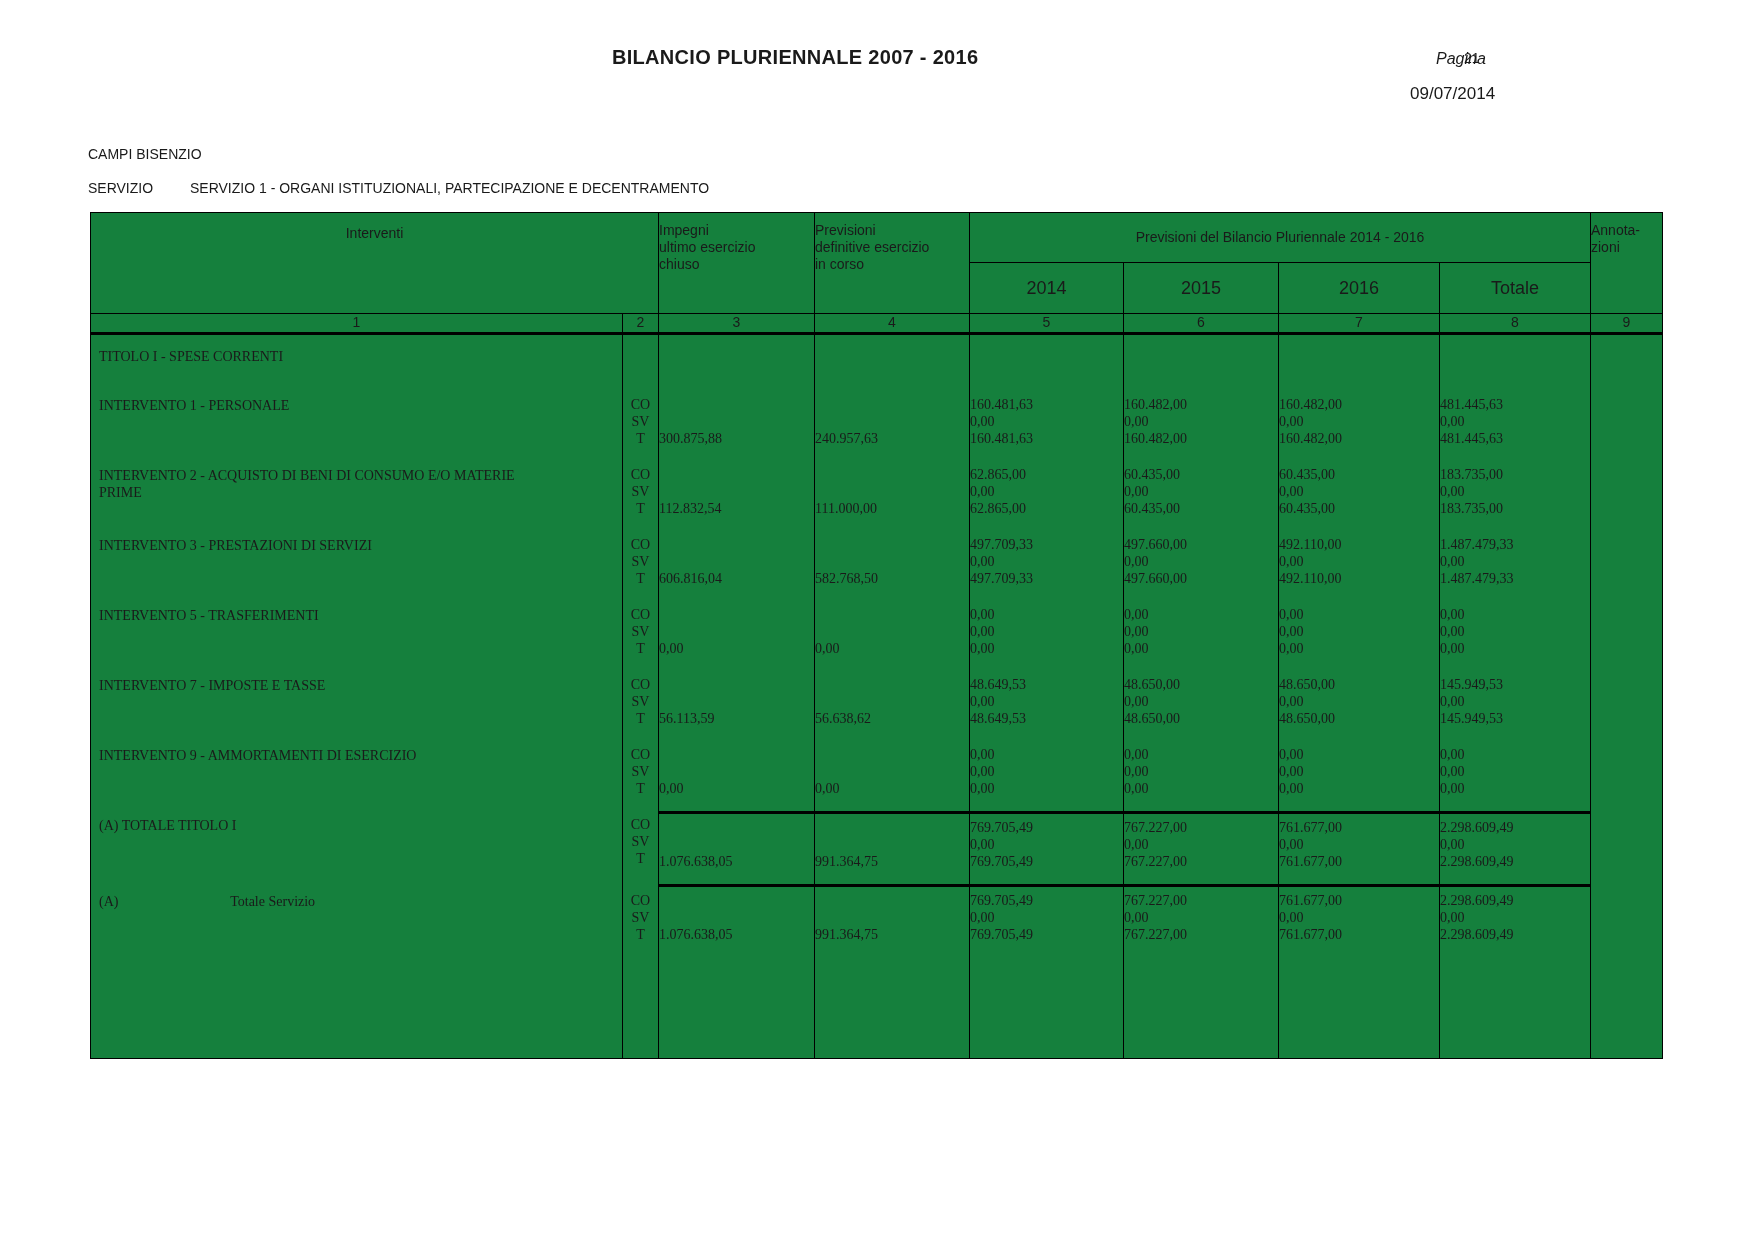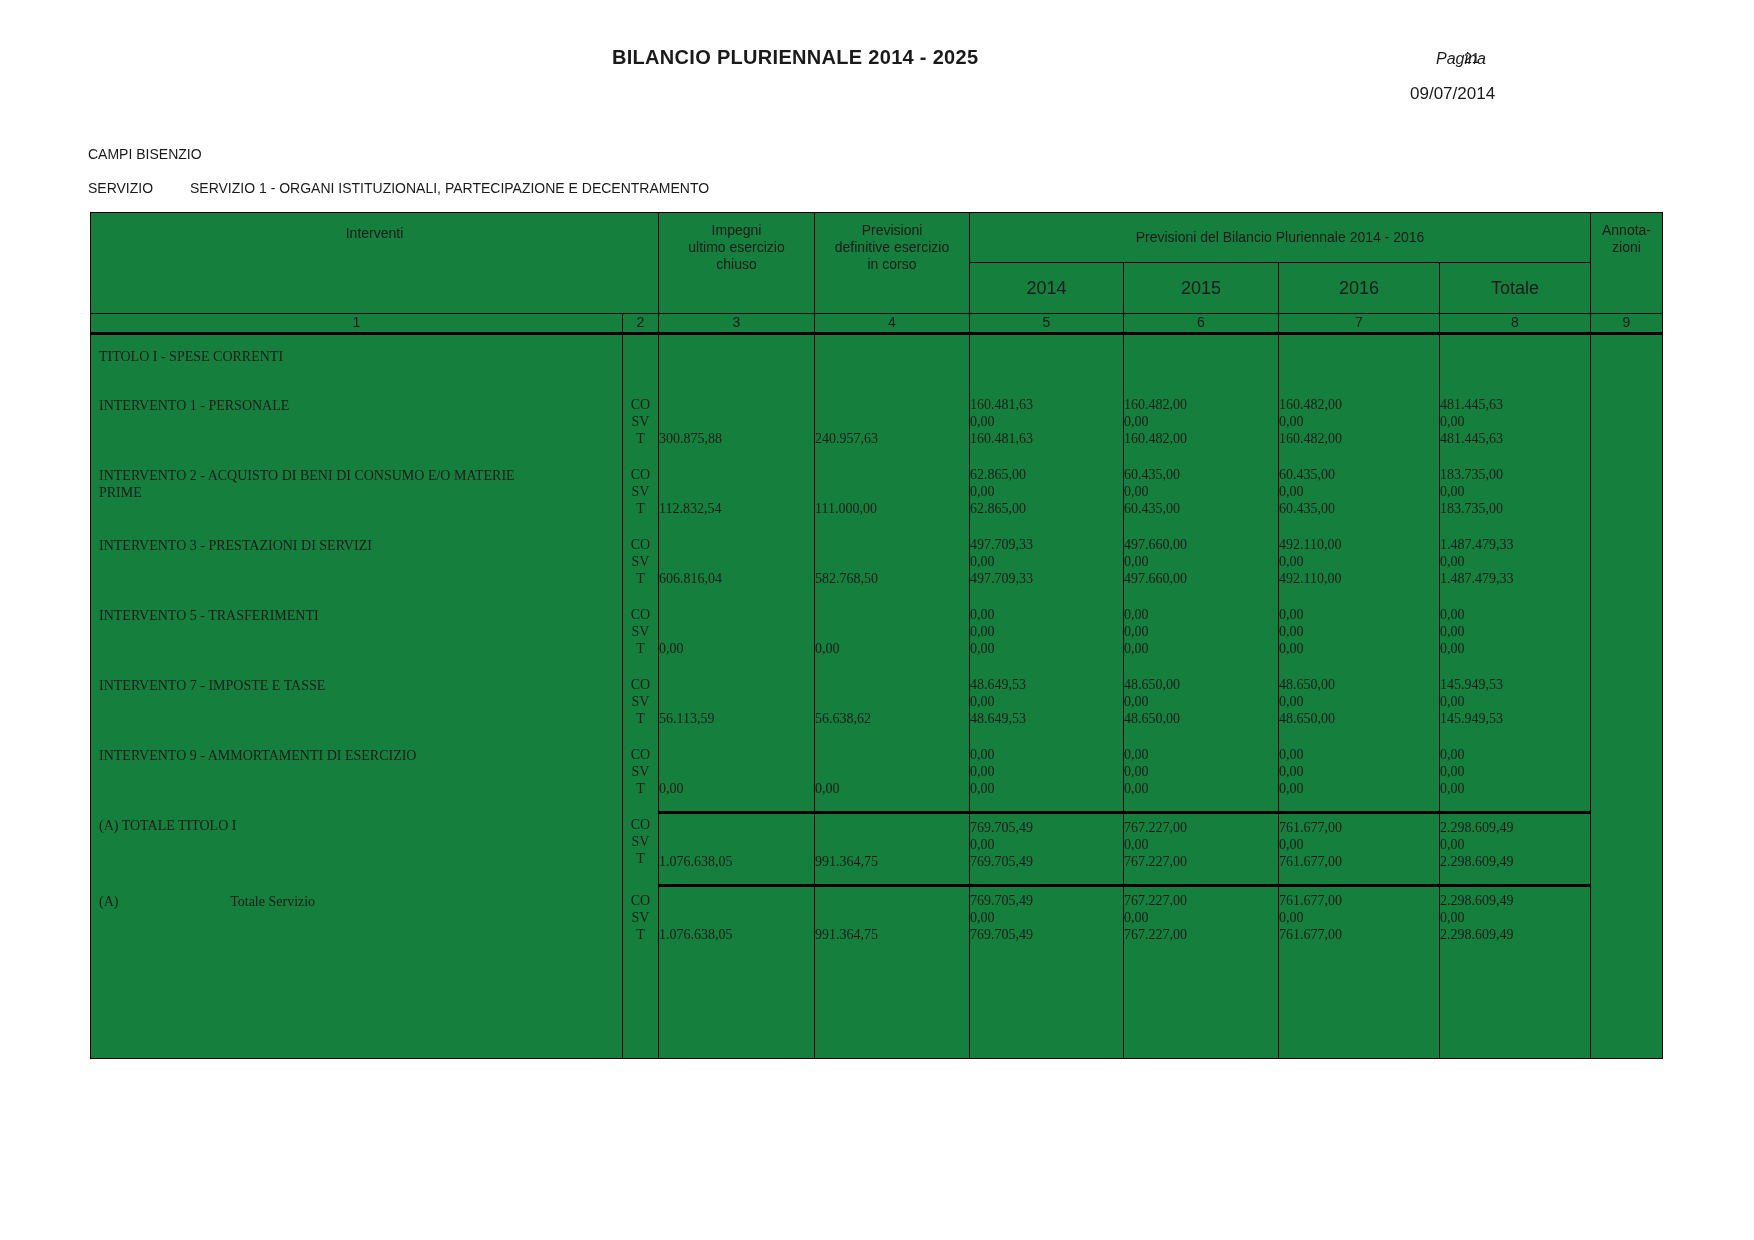--- a/index.html
+++ b/index.html
@@ -20,21 +20,21 @@
     position:absolute;left:90px;top:212px;width:1573px;height:847px;
     border:1px solid #000;box-sizing:border-box;background:#15803d;
     display:flex;flex-direction:column;
   }
   .grid9{display:grid;grid-template-columns:532px 36px 156px 155px 154px 155px 161px 151px 71px;}
   .ghead{grid-template-rows:50px 50px 22px;flex:0 0 auto;}
   .c{box-sizing:border-box;border-right:1px solid #000;overflow:hidden;}
   .c.last{border-right:none;}
 
   .h-interventi{grid-column:1/3;grid-row:1/3;text-align:center;padding-top:12px;font-size:14px;}
-  .h-3line{text-align:center;padding-top:9px;font-size:14px;line-height:17px;white-space:pre-line;}
+  .h-3line{text-align:left;padding-top:9px;font-size:14px;line-height:17px;white-space:pre-line;}
   .h-impegni{grid-column:3;grid-row:1/3;}
   .h-prevdef{grid-column:4;grid-row:1/3;}
   .h-group{grid-column:5/9;grid-row:1;text-align:center;padding-top:16px;font-size:14px;border-bottom:1px solid #000;}
   .h-year{grid-row:2;text-align:center;padding-top:15px;font-size:18px;}
   .h-y1{grid-column:5}.h-y2{grid-column:6}.h-y3{grid-column:7}.h-y4{grid-column:8}
   .h-annot{grid-column:9;grid-row:1/3;}
   .h-num{grid-row:3;border-top:1px solid #000;border-bottom:3px solid #000;text-align:center;font-size:14px;line-height:17px;}
   .n1{grid-column:1}.n2{grid-column:2}.n3{grid-column:3}.n4{grid-column:4}.n5{grid-column:5}
   .n6{grid-column:6}.n7{grid-column:7}.n8{grid-column:8}.n9{grid-column:9}
 
@@ -49,21 +49,21 @@
   .val-cell{font-size:14px;line-height:17px;padding-top:5px;text-align:left;}
   .vline{height:17px;padding-right:4px;white-space:nowrap;}
   .tag-cell .vline{padding-right:0;}
   .blk-total .c.e{border-top:3px solid #000;border-bottom:3px solid #000;}
 </style>
 </head>
 <body>
 
 <div class="page">
 
-  <div class="abs doc-title">BILANCIO PLURIENNALE 2014 - 2025</div>
+  <div class="abs doc-title">BILANCIO PLURIENNALE 2007 - 2016</div>
   <div class="abs pagina-label">Pagina</div>
   <div class="abs pagina-num">21</div>
   <div class="abs doc-date">09/07/2014</div>
   <div class="abs municipality">CAMPI BISENZIO</div>
   <div class="abs servizio-label">SERVIZIO</div>
   <div class="abs servizio-value">SERVIZIO 1 - ORGANI ISTITUZIONALI, PARTECIPAZIONE E DECENTRAMENTO</div>
 
   <div class="twrap">
     <div class="grid9 ghead">
       <div class="c h-interventi">Interventi</div>

